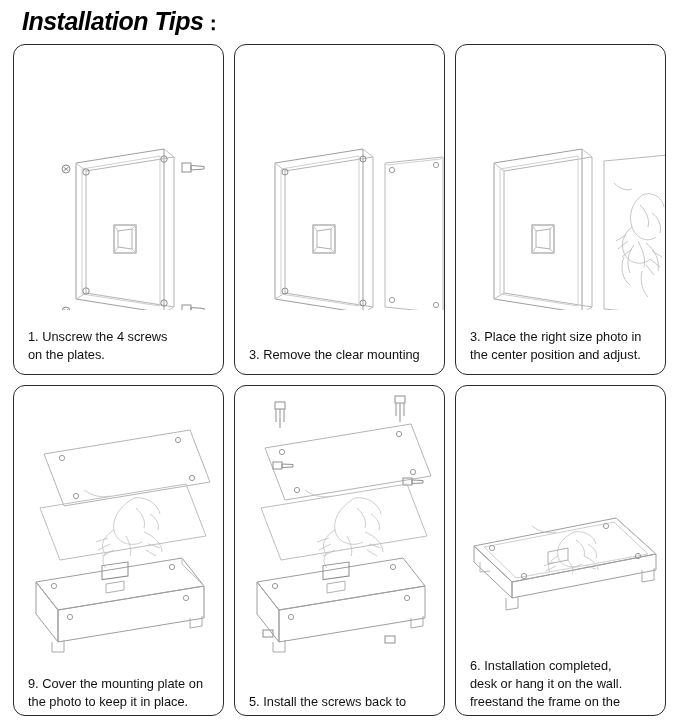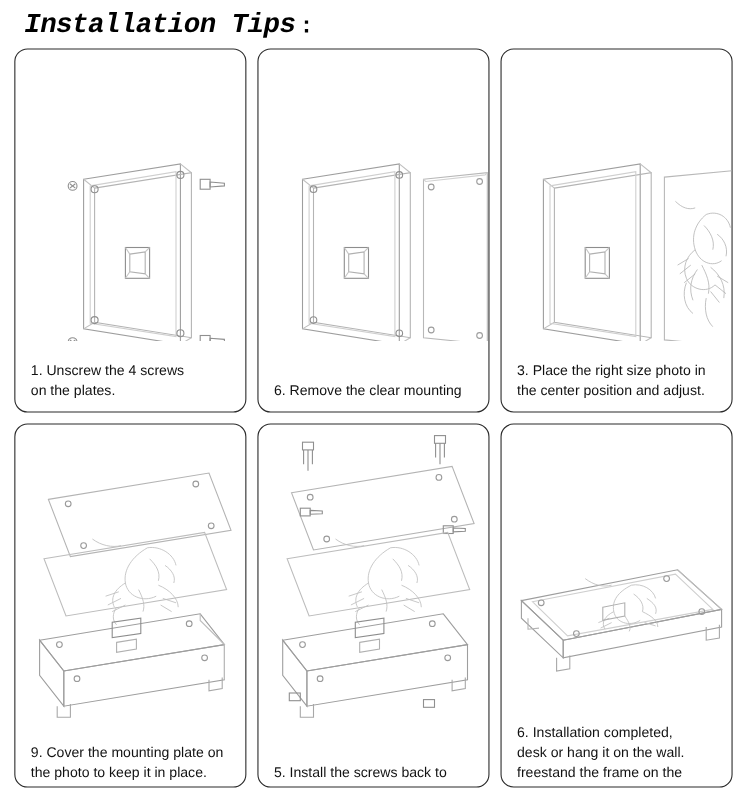--- a/index.html
+++ b/index.html
@@ -21,21 +21,21 @@
     box-sizing: border-box;
     padding: 0 10px;
   }
   .title-row {
     height: 44px;
     display: flex;
     align-items: center;
     padding-left: 12px;
   }
   .title {
-    font-family: Liberation Mono, monospace;
+    font-family: Liberation Sans, sans-serif;
     font-style: italic;
     font-weight: bold;
     font-size: 25px;
     letter-spacing: -0.5px;
     color: #000;
     white-space: nowrap;
   }
   .title .colon {
     font-style: normal;
     font-weight: bold;
@@ -160,21 +160,21 @@
               <path d="M150 118 L152 120 L206 114 L208 112" stroke="#d2d2d2"></path>
               <circle cx="157" cy="125" r="2.6" stroke="#9d9d9d"></circle>
               <circle cx="201" cy="120" r="2.6" stroke="#9d9d9d"></circle>
               <circle cx="201" cy="260" r="2.6" stroke="#9d9d9d"></circle>
               <circle cx="157" cy="255" r="2.6" stroke="#9d9d9d"></circle>
             </g>
           </svg>
         </div>
       </div>
       <div class="caption">
-        <div>6. Remove the clear mounting</div>
+        <div>3. Remove the clear mounting</div>
       </div>
     </div>
 
     <div class="card">
       <div class="art">
         <div class="svgwrap">
           <svg viewBox="0 0 218 265" width="218" height="265">
             <g fill="none" stroke="#9e9e9e" stroke-width="1">
               <path d="M38 118 L126 104 L126 268 L38 254 Z"></path>
               <path d="M48 126 L136 112 L136 262 L48 248 Z" stroke="#b4b4b4"></path>

